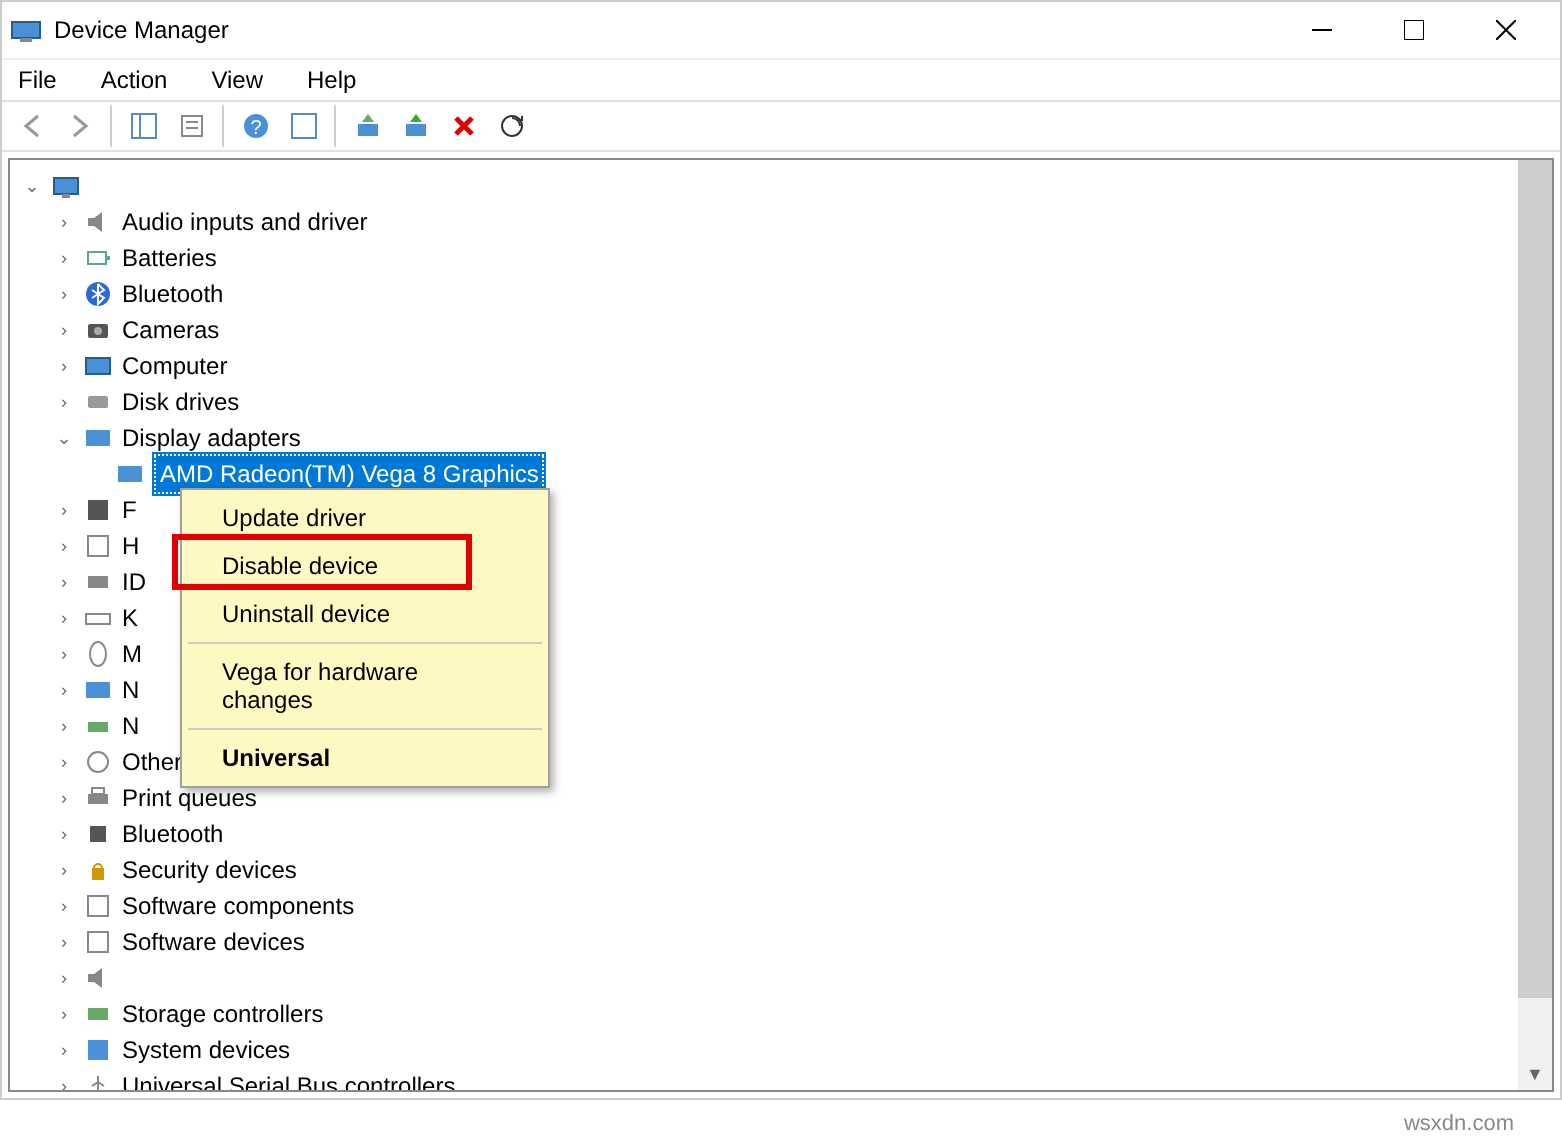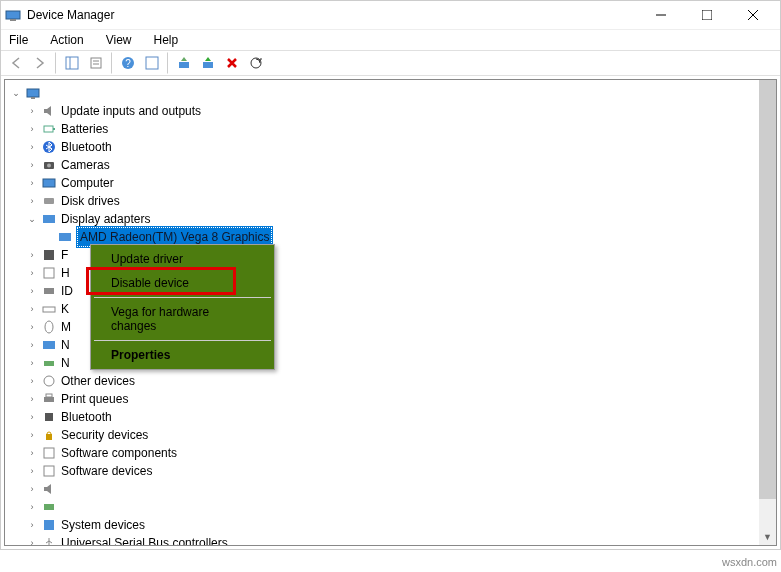--- a/index.html
+++ b/index.html
@@ -16,32 +16,32 @@
   .tbtn { width: 22px; height: 22px; display: inline-flex; align-items: center; justify-content: center; border: 1px solid transparent; }
   .tbtn.sep { border-left: 1px solid #ccc; width: 2px; margin: 0 2px; }
   .content { flex: 1; border: 1px solid #888; margin: 3px; overflow: hidden; position: relative; background: #fff; }
   .tree { padding: 4px 0 4px 4px; font-size: 12px; line-height: 18px; }
   .node { display: flex; align-items: center; height: 18px; white-space: nowrap; }
   .twisty { width: 14px; height: 14px; display: inline-flex; align-items: center; justify-content: center; color: #666; font-size: 9px; margin-right: 2px; }
   .dev-icon { width: 16px; height: 16px; margin-right: 4px; display: inline-flex; align-items: center; justify-content: center; }
   .lvl0 { padding-left: 0px; }
   .lvl1 { padding-left: 16px; }
   .lvl2 { padding-left: 48px; }
-  .sel { background: #0078d7; color: #0f172a; padding: 0 2px; border: 1px dotted #fff; outline: 1px solid #0078d7; }
+  .sel { background: #0078d7; color: #ffffff; padding: 0 2px; border: 1px dotted #fff; outline: 1px solid #0078d7; }
   .scrollbar { position: absolute; right: 0; top: 0; bottom: 0; width: 17px; background: #f0f0f0; }
   .scrollbar .thumb { position: absolute; top: 0; left: 0; right: 0; height: 90%; background: #cdcdcd; }
   .scrollbar .btn { position: absolute; left: 0; right: 0; height: 17px; background: #f0f0f0; display:flex; align-items:center; justify-content:center; font-size:9px; color:#666;}
   .scrollbar .up { top: 0; }
   .scrollbar .down { bottom: 0; }
-  .ctxmenu { position: absolute; left: 90px; top: 244px; width: 185px; background: #4d7c0f; border: 1px solid #a0a0a0; box-shadow: 2px 2px 4px rgba(0,0,0,0.3); font-size: 12px; padding: 2px; }
+  .ctxmenu { position: absolute; left: 90px; top: 244px; width: 185px; background: #fef9c3; border: 1px solid #a0a0a0; box-shadow: 2px 2px 4px rgba(0,0,0,0.3); font-size: 12px; padding: 2px; }
   .ctxitem { padding: 5px 18px; }
   .ctxsep { border-top: 1px solid #ccc; margin: 2px 1px; }
   .ctxbold { font-weight: bold; }
   .highlight-box { position: absolute; left: 86px; top: 267px; width: 150px; height: 28px; border: 3px solid #e00000; pointer-events:none; z-index:10;}
-  .watermark { position: absolute; bottom: 4px; right: 4px; font-size: 11px; color: #888; }
+  .watermark { position: absolute; bottom: 4px; right: 24px; font-size: 11px; color: #888; }
 </style>
 </head>
 <body>
 
 <div class="window">
   <div class="titlebar">
     <span class="app-icon">
       <svg width="16" height="16">
           <rect x="1" y="4" width="14" height="8" fill="#4a90d9" stroke="#2a5a8a"></rect>
           <rect x="5" y="12" width="6" height="2" fill="#888"></rect>
@@ -150,21 +150,21 @@
             </svg>
           </span>
       </div>
       <div class="node lvl1">
           <span class="twisty">›</span>
           <span class="dev-icon">
             <svg width="14" height="14">
               <path d="M2 5 L5 5 L9 2 L9 12 L5 9 L2 9 Z" fill="#888"></path>
             </svg>
           </span>
-          <span>Update inputs and outputs</span>
+          <span>Audio inputs and driver</span>
         </div>
       <div class="node lvl1">
           <span class="twisty">›</span>
           <span class="dev-icon">
             <svg width="14" height="14">
               <rect x="2" y="4" width="9" height="6" fill="none" stroke="#5a8"></rect>
               <rect x="11" y="6" width="2" height="2" fill="#5a8"></rect>
             </svg>
           </span>
           <span>Batteries</span>
@@ -351,20 +351,21 @@
             </svg>
           </span>
         </div>
       <div class="node lvl1">
           <span class="twisty">›</span>
           <span class="dev-icon">
             <svg width="14" height="14">
               <rect x="2" y="4" width="10" height="6" fill="#6a6"></rect>
             </svg>
           </span>
+          <span>Storage controllers</span>
         </div>
       <div class="node lvl1">
           <span class="twisty">›</span>
           <span class="dev-icon">
             <svg width="14" height="14">
               <rect x="2" y="2" width="10" height="10" fill="#4a90d9"></rect>
             </svg>
           </span>
           <span>System devices</span>
         </div>
@@ -382,21 +383,22 @@
       <div class="btn up">▲</div>
       <div class="thumb"></div>
       <div class="btn down">▼</div>
     </div>
   </div>
 </div>
 
 <div class="ctxmenu">
   <div class="ctxitem">Update driver</div>
   <div class="ctxitem">Disable device</div>
+  <div class="ctxitem">Uninstall device</div>
   <div class="ctxsep"></div>
   <div class="ctxitem">Vega for hardware changes</div>
   <div class="ctxsep"></div>
-  <div class="ctxitem ctxbold">Properties</div>
+  <div class="ctxitem ctxbold">Universal</div>
 </div>
 
 <div class="highlight-box"></div>
 
 <div class="watermark">wsxdn.com</div>
 
 </body></html>

